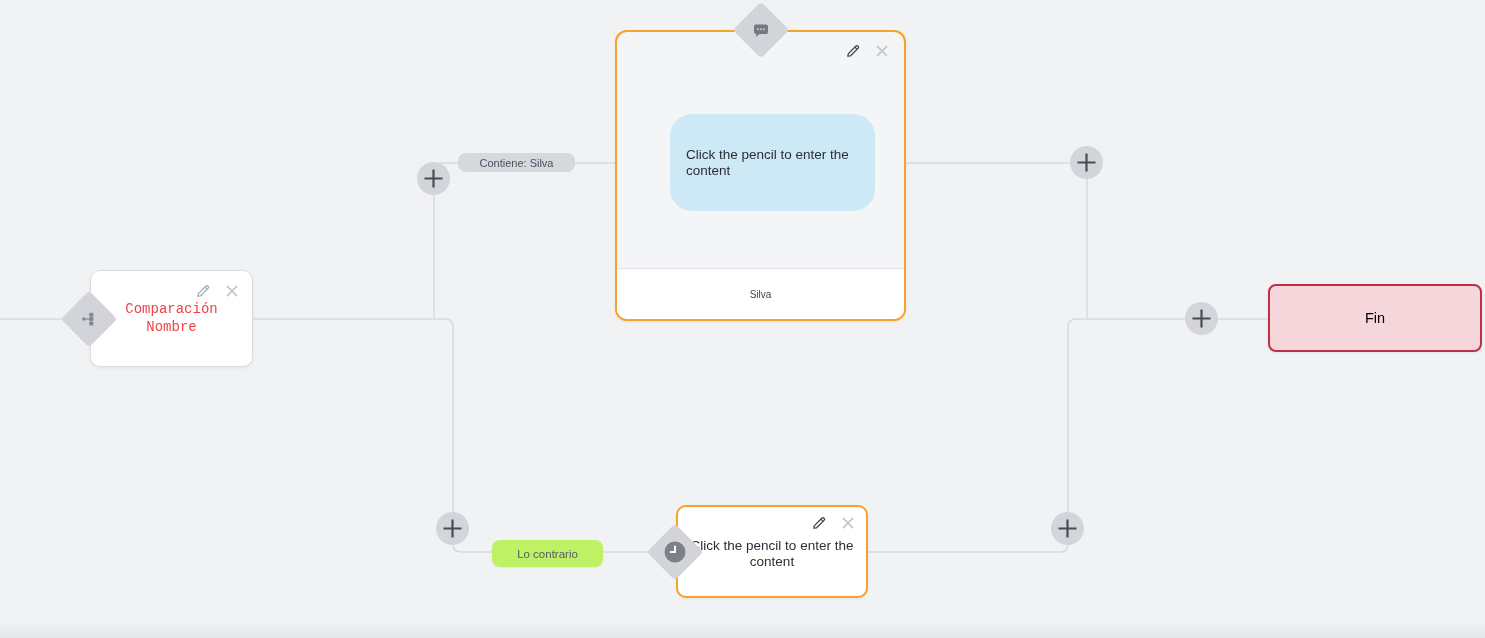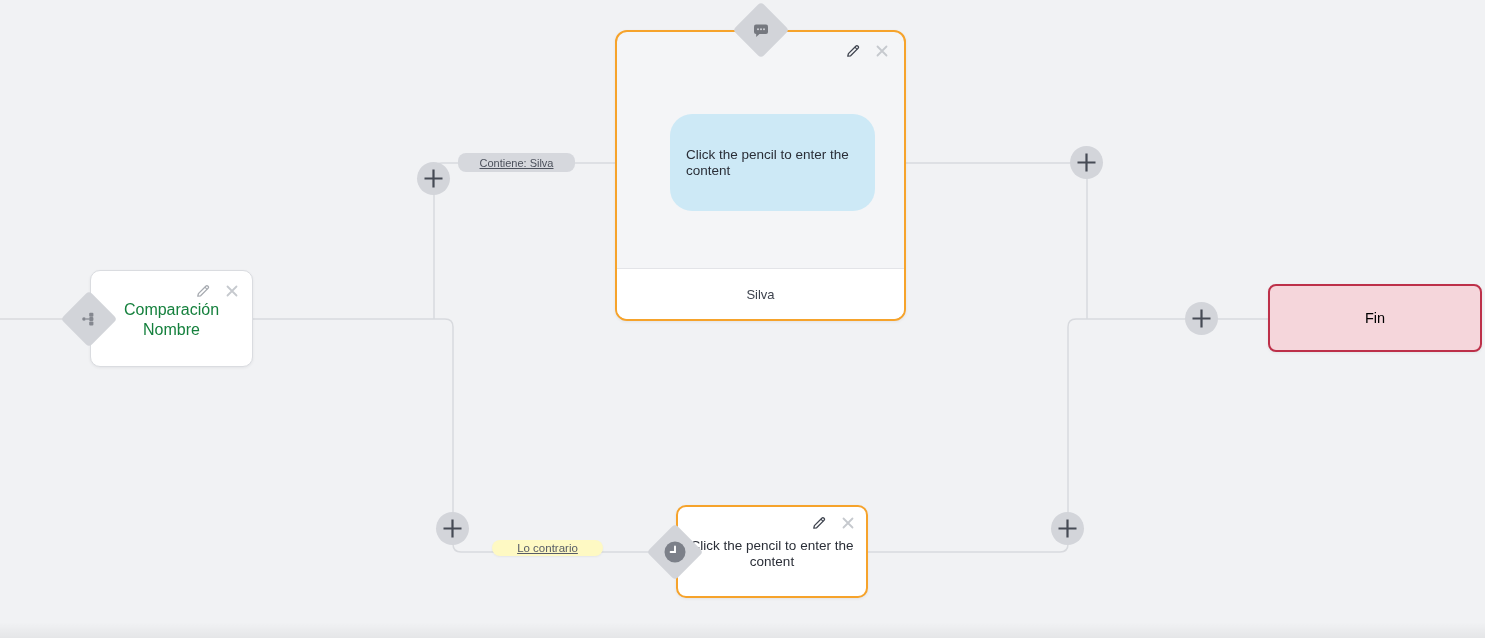--- a/index.html
+++ b/index.html
@@ -27,41 +27,41 @@
   .icon-pencil-dark { color: #3e434e; }
   .icon-pencil-muted { color: #a6aab0; }
   .icon-close { color: #c6c9ce; }
 
   
   .node-condition {
     left: 90px; top: 270px; width: 163px; height: 97px;
     background: #ffffff; border: 1px solid #dadce0;
   }
   .node-condition .node-icons { top: 12px; right: 12px; }
-  .cond-text { position: absolute; left: 0; right: 0; top: 30px; text-align: center; font-size: 16px; color: #15803d; }
+  .cond-text { position: absolute; left: 0; right: 0; top: 30px; text-align: center; font-size: 14px; color: #ef4444; font-family: Liberation Mono, monospace; }
   .cond-text .line2 { margin-top: 2px; }
 
   
   .node-message {
     left: 615px; top: 30px; width: 291px; height: 291px;
     background: #f4f5f7; border: 2px solid #f6a32b; border-radius: 12px;
   }
   .node-message .node-icons { top: 11px; right: 14px; }
   .bubble {
     position: absolute; left: 53px; top: 82px; width: 205px; height: 97px;
     background: #cde9f6; border-radius: 22px;
     display: flex; align-items: center; padding: 0 20px 0 16px;
     font-size: 13.5px; line-height: 16px; color: #2a2e37;
   }
   .msg-footer {
     position: absolute; left: 0; right: 0; bottom: 0; height: 51px;
     background: #ffffff; border-top: 1px solid #e3e4e8;
     border-radius: 0 0 10px 10px;
     display: flex; align-items: center; justify-content: center;
-    font-size: 13px; color: #3e434e;
+    font-size: 10px; color: #3e434e;
   }
 
   
   .node-delay {
     left: 676px; top: 505px; width: 192px; height: 93px;
     background: #ffffff; border: 2px solid #f6a32b;
   }
   .node-delay .node-icons { top: 8px; right: 10px; }
   .delay-text {
     position: absolute; left: 10px; right: 10px; top: 31px; text-align: center;
@@ -73,24 +73,24 @@
     left: 1268px; top: 284px; width: 214px; height: 68px;
     background: #f5d6db; border: 2px solid #bd3049; border-radius: 8px;
     display: flex; align-items: center; justify-content: center;
     font-size: 14.5px; color: #000000;
   }
 
   
   .pill {
     position: absolute; z-index: 3; border-radius: 8px;
     display: flex; align-items: center; justify-content: center;
-    font-size: 11px; color: #4c515c; white-space: nowrap; text-decoration: underline;
+    font-size: 11px; color: #4c515c; white-space: nowrap;
   }
   .pill-true { left: 458px; top: 153px; width: 117px; height: 19px; background: #d6d8dd; }
-  .pill-false { left: 492px; top: 540px; width: 111px; height: 16px; background: #fef9c3; box-shadow: 0 1px 2px rgba(40,45,60,0.06); font-size: 11.5px; color: #565b66; }
+  .pill-false { left: 492px; top: 540px; width: 111px; height: 27px; background: #bef264; box-shadow: 0 1px 2px rgba(40,45,60,0.06); font-size: 11.5px; color: #565b66; }
 
   
   .plus-btn {
     position: absolute; width: 33px; height: 33px; border-radius: 50%;
     background: #d3d5da; z-index: 4; cursor: pointer; border: none; padding: 0;
     display: flex; align-items: center; justify-content: center;
   }
 
   
   .diamond {

